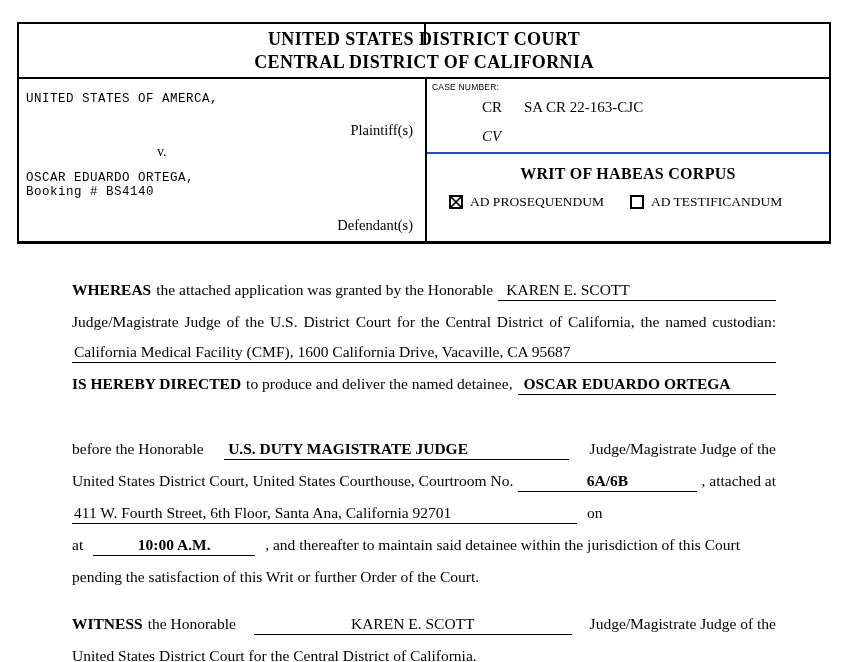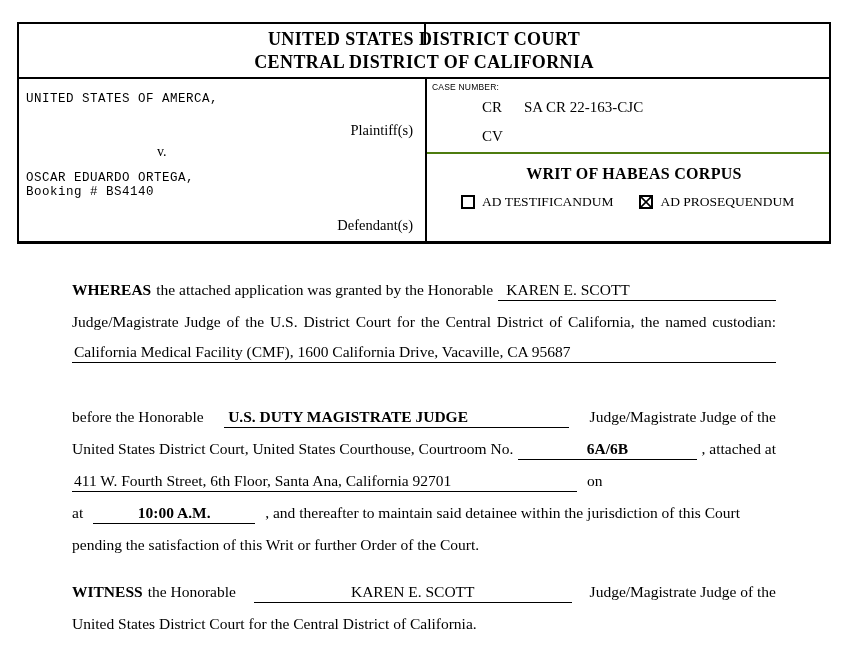--- a/index.html
+++ b/index.html
@@ -24,27 +24,27 @@
   .mono { font-family:"Liberation Mono","DejaVu Sans Mono",monospace; font-size:12.5px; letter-spacing:0.5px; }
   .pos { position:absolute; white-space:nowrap; }
   .plaintiff-name { top:13px; left:7px; }
   .plaintiff-label { top:43px; right:12px; font-size:14.5px; }
   .versus { top:65px; left:138px; font-size:14px; }
   .defendant-name { top:92px; left:7px; }
   .defendant-booking { top:106px; left:7px; }
   .defendant-label { top:138px; right:12px; font-size:14.5px; }
 
   .caption-right { flex:1; display:flex; flex-direction:column; }
-  .case-cell { height:75px; border-bottom:2px solid #4d7c0f; position:relative; }
+  .case-cell { height:75px; border-bottom:2px solid #1d4ed8; position:relative; }
   .case-label { position:absolute; top:3px; left:5px; font-family:"Liberation Sans",sans-serif; font-size:8.5px; letter-spacing:0.2px; }
   .cr-row { position:absolute; top:20px; left:55px; font-size:15px; display:flex; }
   .cr-value { margin-left:22px; font-size:15px; }
-  .cv-row { position:absolute; top:49px; left:55px; font-size:15px; }
+  .cv-row { position:absolute; top:49px; left:55px; font-size:15px;font-style:italic; }
 
-  .writ-cell { flex:1; position:relative;padding-left:12px; }
+  .writ-cell { flex:1; position:relative; }
   .writ-title { text-align:center; margin-top:11px; font-weight:bold; font-size:16px; letter-spacing:0.3px; }
   .writ-options { display:flex; margin-top:11px; padding-left:22px; font-size:13.5px; }
   .writ-option { display:flex; align-items:center; white-space:nowrap; }
   .writ-option + .writ-option { margin-left:26px; }
   .checkbox {
     width:14px; height:14px; border:2px solid #000; display:inline-block;
     margin-right:7px; flex:none; background:#fff;
   }
   .checkbox.checked {
     background:
@@ -105,26 +105,26 @@
           </div>
           <div class="cv-row">
             <span>CV</span>
           </div>
         </div>
 
         <div class="writ-cell">
           <div class="writ-title">WRIT OF HABEAS CORPUS</div>
           <div class="writ-options">
             <span class="writ-option">
+              <span class="checkbox checked"></span>
+              <span>AD PROSEQUENDUM</span>
+            </span>
+            <span class="writ-option">
               <span class="checkbox"></span>
               <span>AD TESTIFICANDUM</span>
-            </span>
-            <span class="writ-option">
-              <span class="checkbox checked"></span>
-              <span>AD PROSEQUENDUM</span>
             </span>
           </div>
         </div>
       </div>
 
     </div>
   </div>
 
   <div class="doc-body">
 
@@ -133,20 +133,25 @@
       <span class="ml nowrap">the attached application was granted by the Honorable</span>
       <span class="blank fill ml lft">KAREN E. SCOTT</span>
     </div>
 
     <div class="line plain justify">Judge/Magistrate Judge of the U.S. District Court for the Central District of California, the named custodian:</div>
 
     <div class="line">
       <span class="blank fill" style="padding-left:2px;">California Medical Facility (CMF), 1600 California Drive, Vacaville, CA  95687</span>
     </div>
 
+    <div class="line">
+      <span class="b nowrap">IS HEREBY DIRECTED</span>
+      <span class="ml nowrap">to produce and deliver the named detainee,</span>
+      <span class="blank fill ml b" style="padding-left:6px;">OSCAR EDUARDO ORTEGA</span>
+    </div>
 
     <div class="line between">
       <span class="nowrap">before the Honorable</span>
       <span class="blank w345 b" style="padding-left:4px;">U.S. DUTY MAGISTRATE JUDGE</span>
       <span class="nowrap">Judge/Magistrate Judge of the</span>
     </div>
 
     <div class="line">
       <span class="nowrap">United States District Court, United States Courthouse, Courtroom No.</span>
       <span class="blank fill ml mr b ctr">6A/6B</span>

